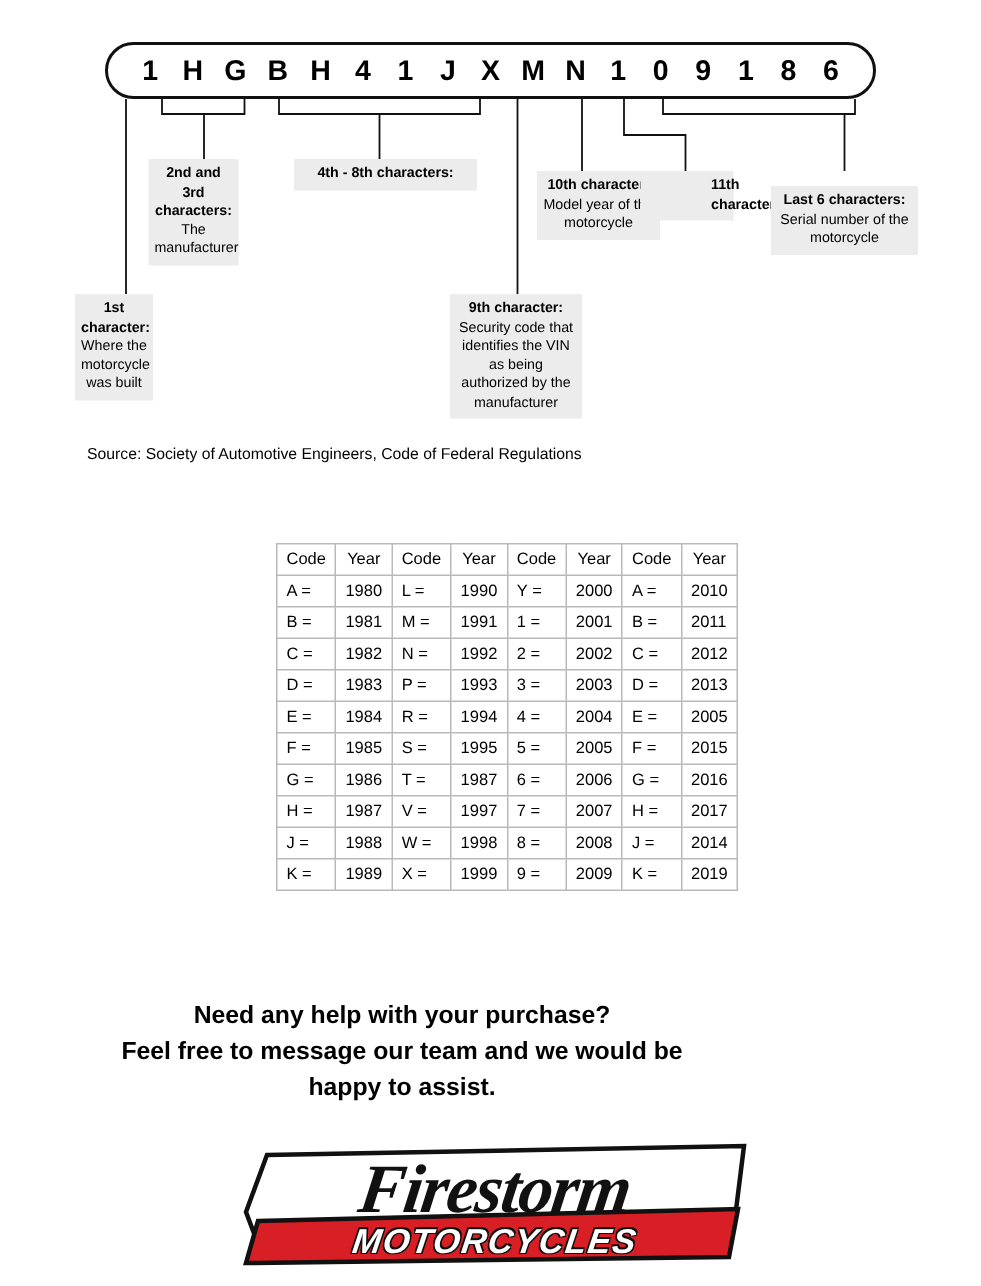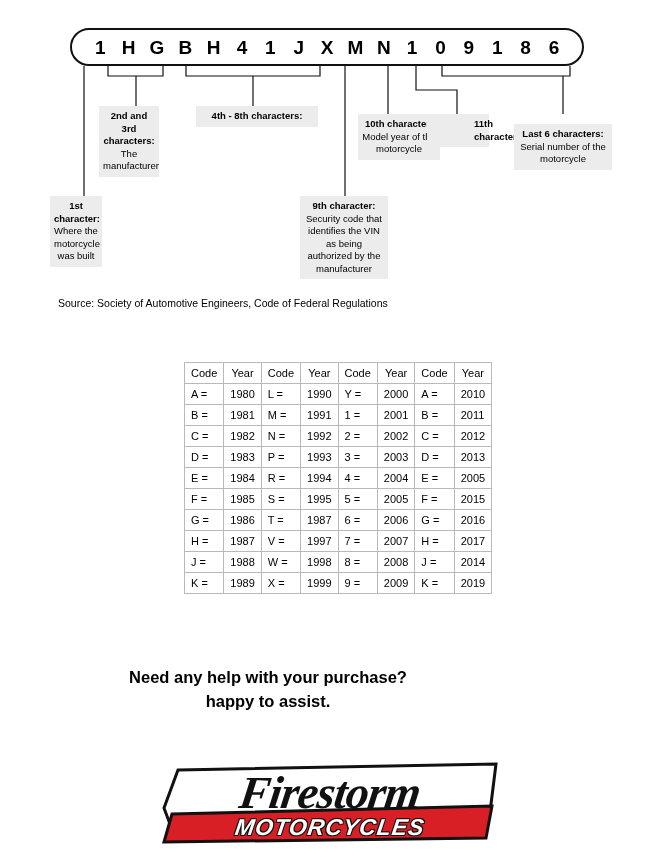--- a/index.html
+++ b/index.html
@@ -360,20 +360,21 @@
         <td class="code-col">9 =</td>
         <td class="year-col">2009</td>
         <td class="code-col">K =</td>
         <td class="year-col">2019</td>
       </tr>
     </tbody>
 </table>
 
 <div id="help">
   <div>Need any help with your purchase?</div>
+  <div>Feel free to message our team and we would be</div>
   <div>happy to assist.</div>
 </div>
 
 <div id="logo">
   <svg width="340" height="84" viewBox="0 0 340 84">
     <polygon points="18,8 336,2 330,50 322,58 10,62 4,46" fill="#ffffff" stroke="#111111" stroke-width="3"></polygon>
     <polygon points="12,52 332,44 326,76 4,80" fill="#d91f26" stroke="#111111" stroke-width="3"></polygon>
   </svg>
   <div id="logo-text-main">Firestorm</div>
   <div id="logo-text-sub">MOTORCYCLES</div>

